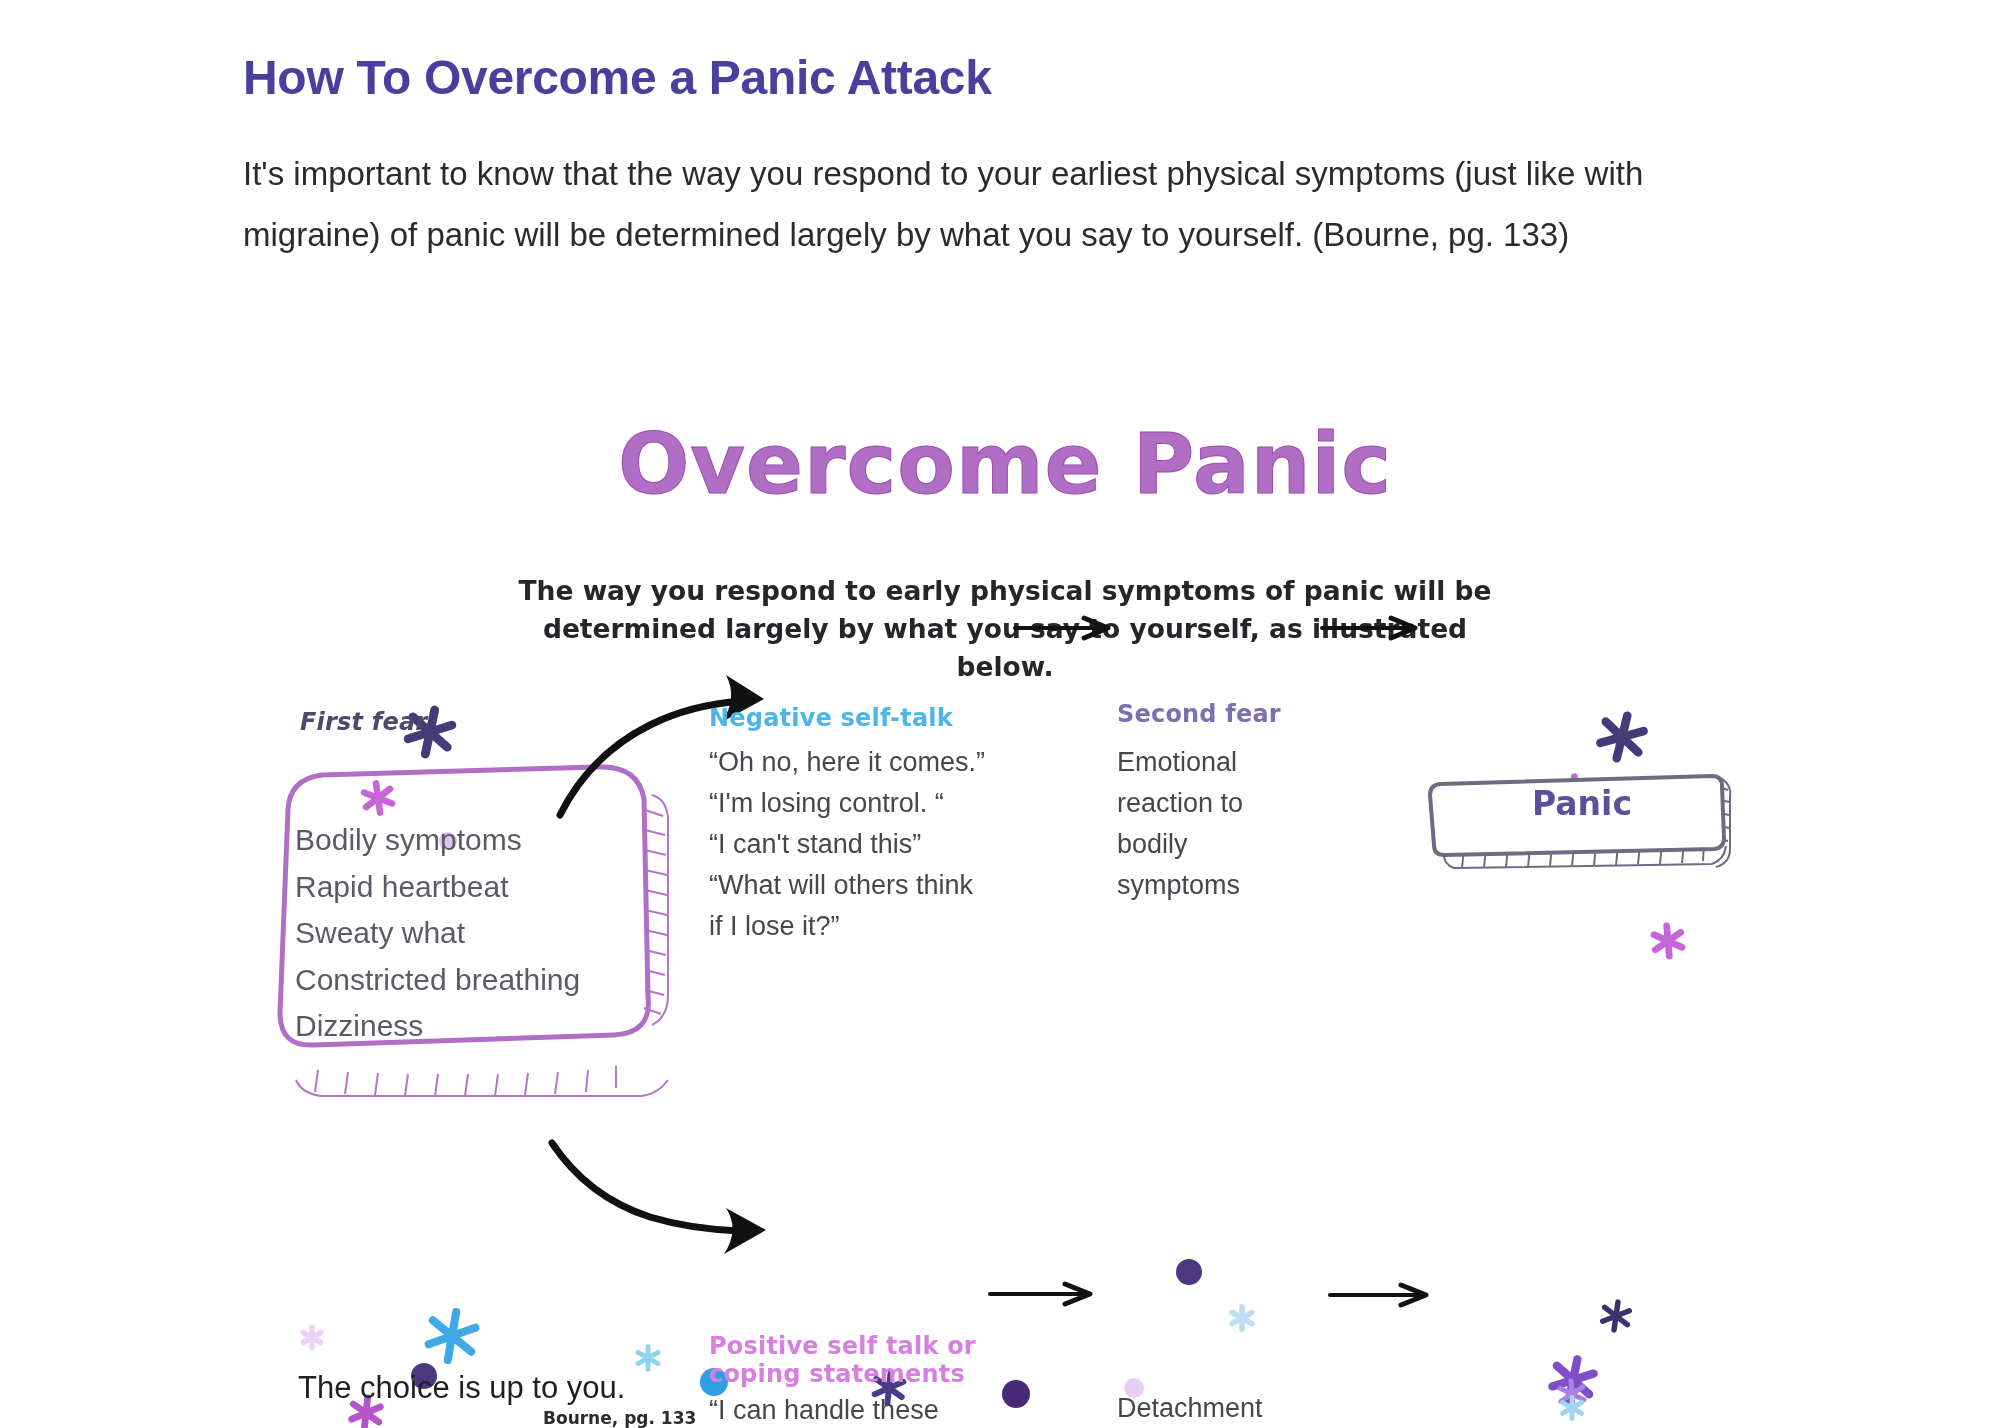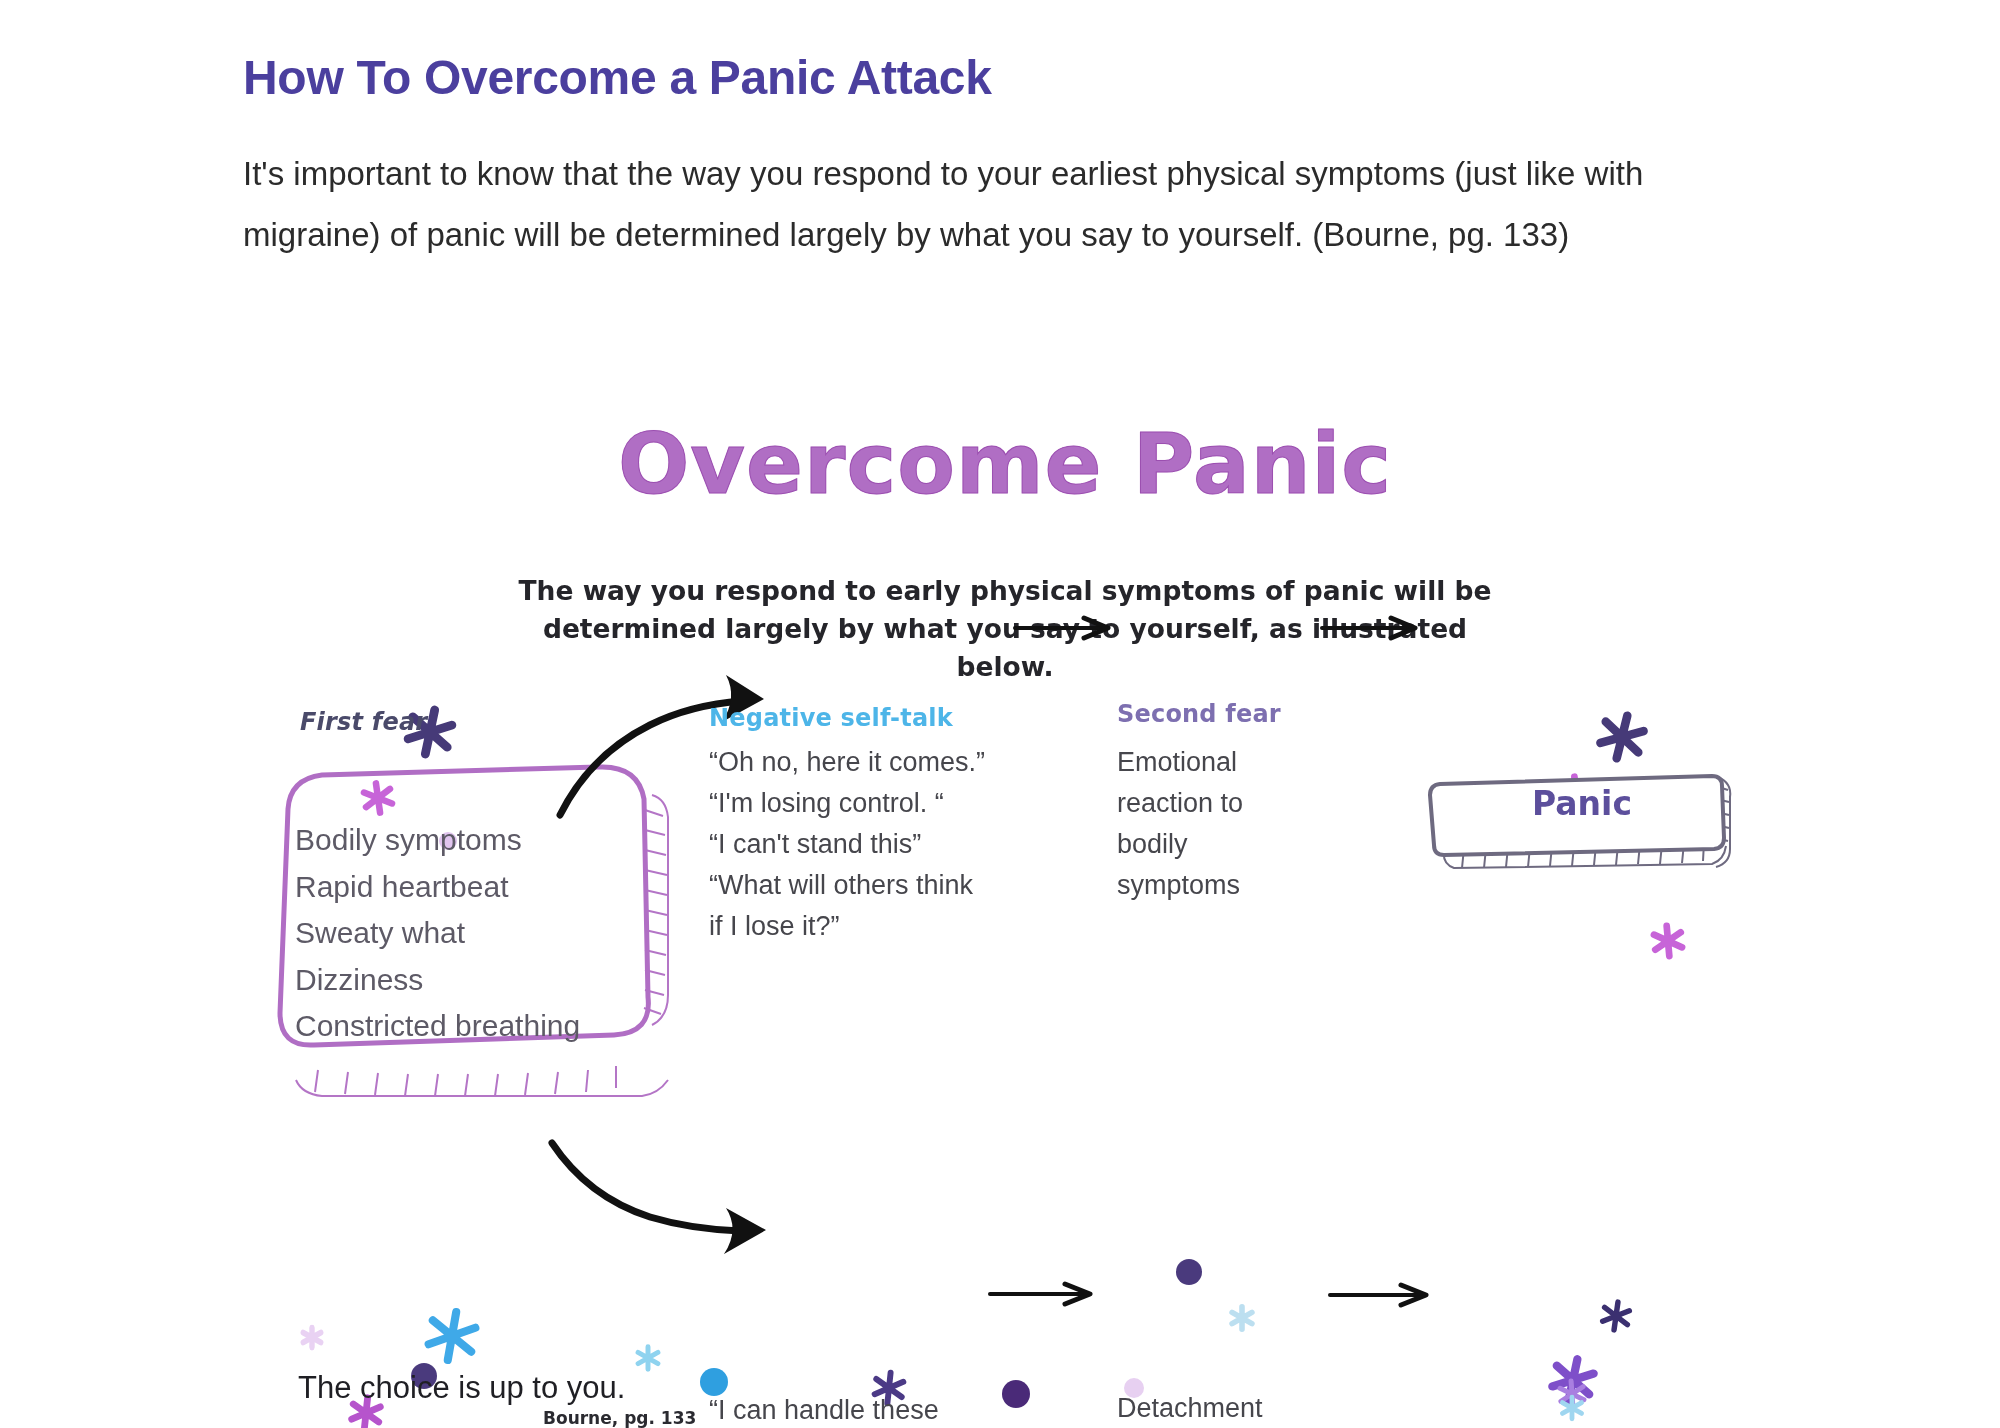--- a/index.html
+++ b/index.html
@@ -309,27 +309,28 @@
         <path d="M1448,1245 q-2,14 10,18 l258,-4 q12,-4 14,-18"></path>
         <path d="M1716,1180 L1732,1185 M1716,1193 L1733,1197 M1716,1206 L1733,1210 M1716,1219 L1733,1223 M1715,1232 L1732,1236"></path>
         <path d="M1468,1243 L1466,1263 M1490,1243 L1488,1263 M1512,1242 L1510,1262 M1534,1242 L1532,1262 M1556,1241 L1554,1261 M1578,1241 L1576,1261 M1600,1240 L1598,1260 M1622,1240 L1620,1260 M1644,1239 L1642,1259 M1666,1239 L1664,1259 M1688,1238 L1686,1258 M1708,1237 L1707,1256"></path>
       </g>
       <path d="M1444,1179 l272,-8 q10,0 10,10 l2,52 q0,10 -10,11 l-270,6 q-10,0 -10,-10 l-4,-50 q0,-10 10,-11 Z" fill="#ffffff" stroke="#6e6a80" stroke-width="4" stroke-linejoin="round"></path>
     </svg>
 
     <div class="col-head head-first">First fear</div>
     <div class="col-head head-negative">Negative self-talk</div>
     <div class="col-head head-second">Second fear</div>
+    <div class="col-head head-positive">Positive self talk or coping statements</div>
 
     <div class="sym-list">
       <div>Bodily symptoms</div>
       <div>Rapid heartbeat</div>
       <div>Sweaty what</div>
+      <div>Constricted breathing</div>
       <div>Dizziness</div>
-      <div>Constricted breathing</div>
     </div>
 
     <div class="col-text text-negative">
       <div>“Oh no, here it comes.”</div>
       <div>“I'm losing control. “</div>
       <div>“I can't stand this”</div>
       <div>“What will others think</div>
       <div>if I lose it?”</div>
     </div>
 

